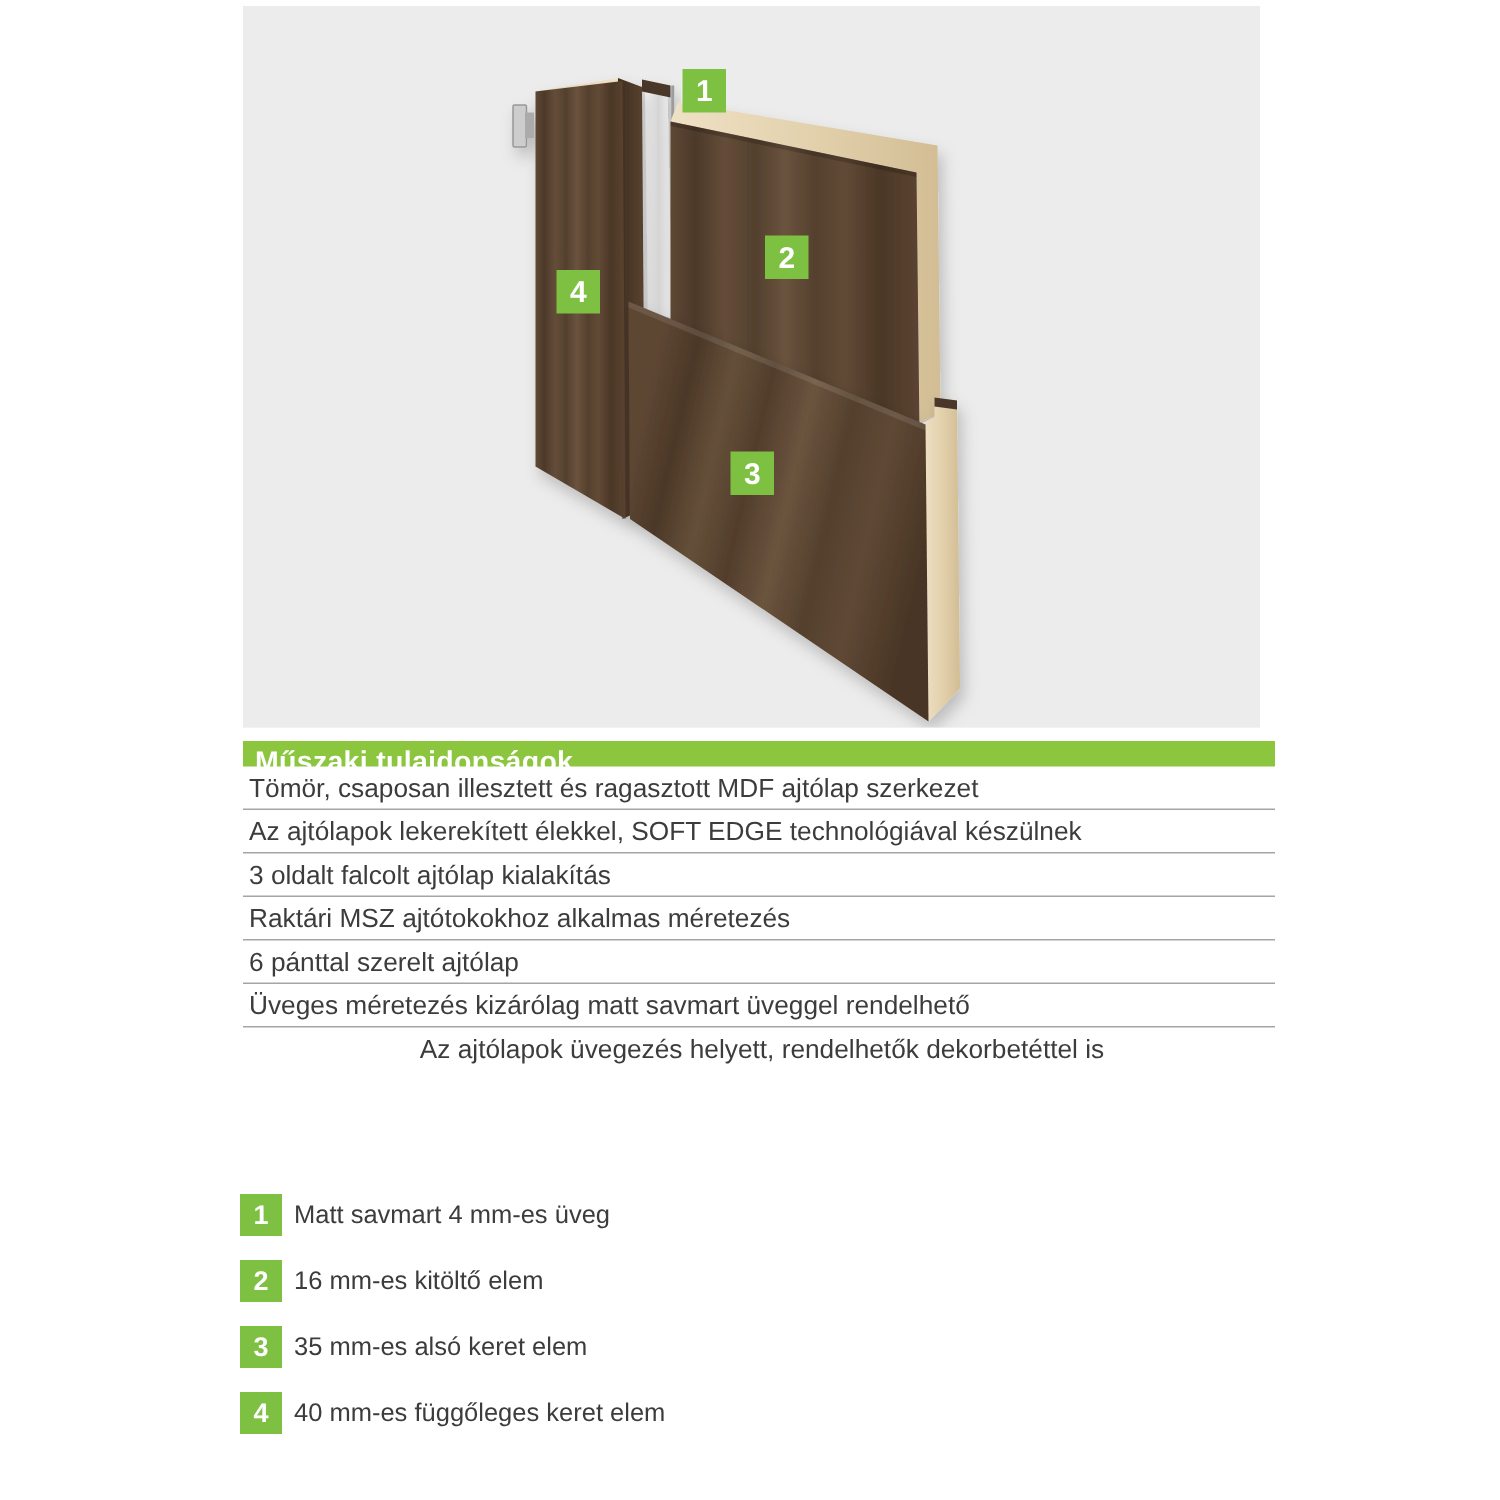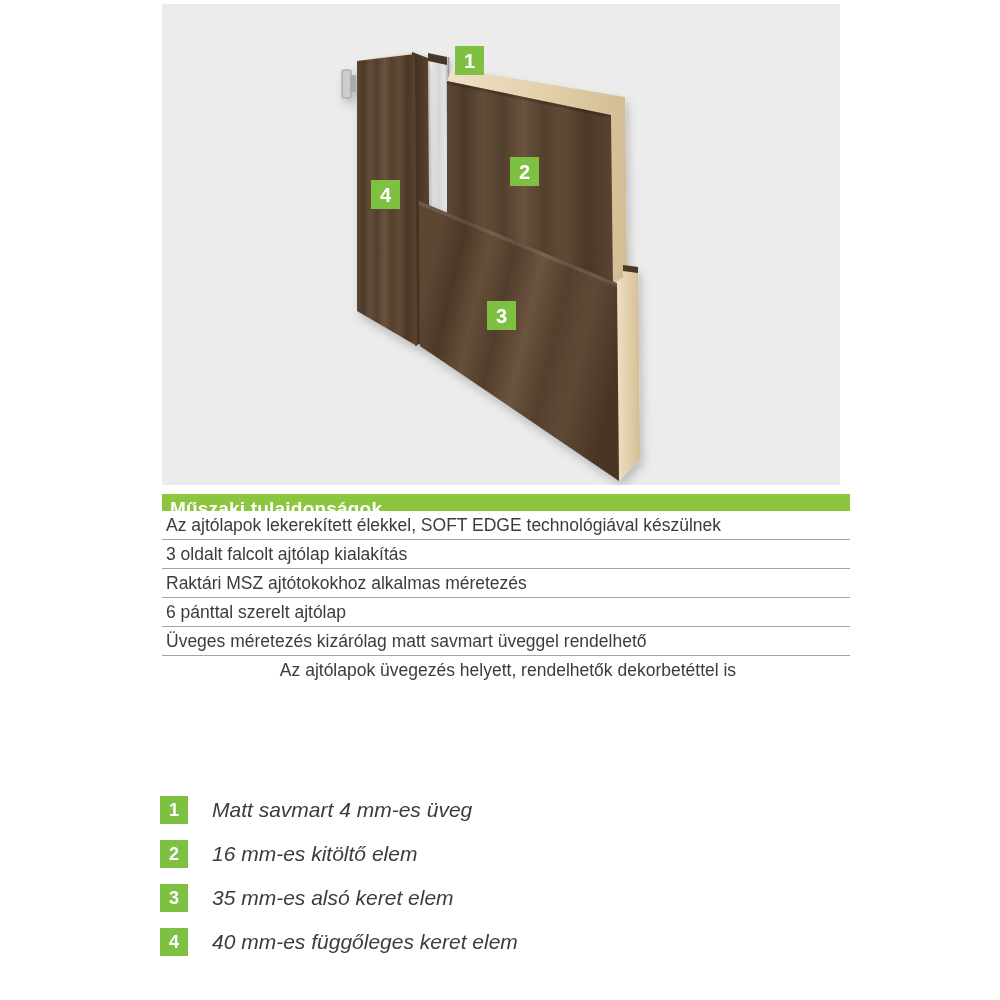--- a/index.html
+++ b/index.html
@@ -32,21 +32,21 @@
   }
   .prop-row:last-child{border-bottom:none;text-align:center;}
   
   .legend{position:absolute;left:160px;top:796px;}
   .legend-item{display:flex;align-items:center;height:28px;margin-bottom:16px;}
   .legend-chip{
     width:28px;height:28px;background:#7ec142;color:#ffffff;
     font-size:18px;font-weight:bold;text-align:center;line-height:28px;
     flex:0 0 28px;
   }
-  .legend-label{margin-left:24px;font-size:21px;color:#3c3c3c;white-space:nowrap;font-style:italic;}
+  .legend-label{margin-left:8px;font-size:17px;color:#3c3c3c;white-space:nowrap;}
 </style>
 </head>
 <body>
 
 <div class="illustration">
   <svg viewBox="0 0 678 481">
     <defs>
       <linearGradient id="woodA" x1="0" y1="0" x2="1" y2="0">
         <stop offset="0" stop-color="#5e4734"></stop>
         <stop offset="0.10" stop-color="#4d392a"></stop>
@@ -134,20 +134,21 @@
     </g>
     <g>
       <rect x="325" y="297" width="29" height="29" fill="#7ec142"></rect>
       <text class="chip-num" x="339.5" y="318.5">3</text>
     </g>
   </svg>
 </div>
 
 <div class="props">
   <div class="props-header">Műszaki tulajdonságok</div>
+  <div class="prop-row">Tömör, csaposan illesztett és ragasztott MDF ajtólap szerkezet</div>
   <div class="prop-row">Az ajtólapok lekerekített élekkel, SOFT EDGE technológiával készülnek</div>
   <div class="prop-row">3 oldalt falcolt ajtólap kialakítás</div>
   <div class="prop-row">Raktári MSZ ajtótokokhoz alkalmas méretezés</div>
   <div class="prop-row">6 pánttal szerelt ajtólap</div>
   <div class="prop-row">Üveges méretezés kizárólag matt savmart üveggel rendelhető</div>
   <div class="prop-row">Az ajtólapok üvegezés helyett, rendelhetők dekorbetéttel is</div>
 </div>
 
 <div class="legend">
   <div class="legend-item">

